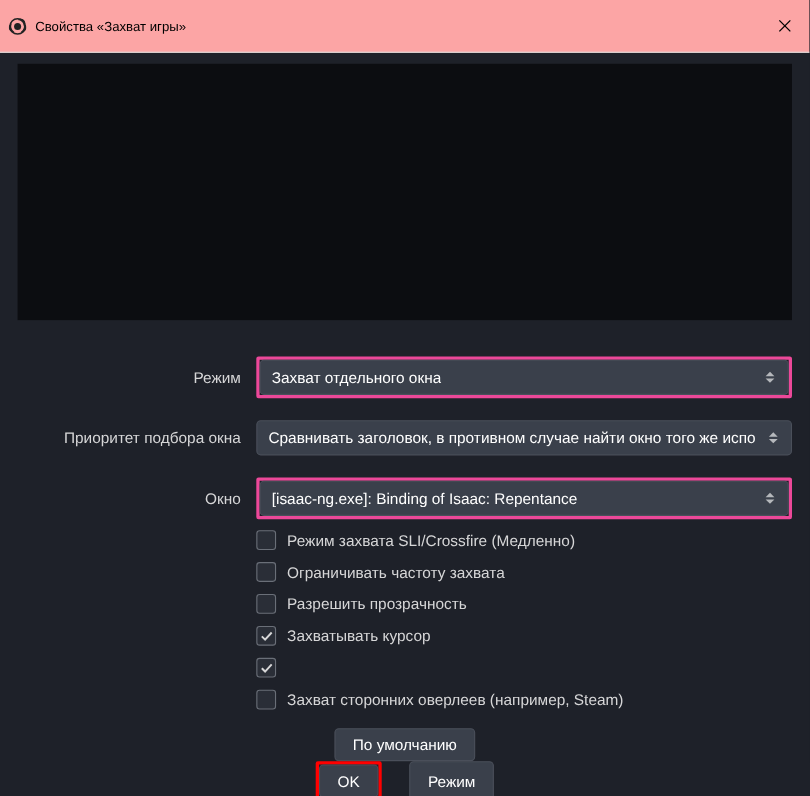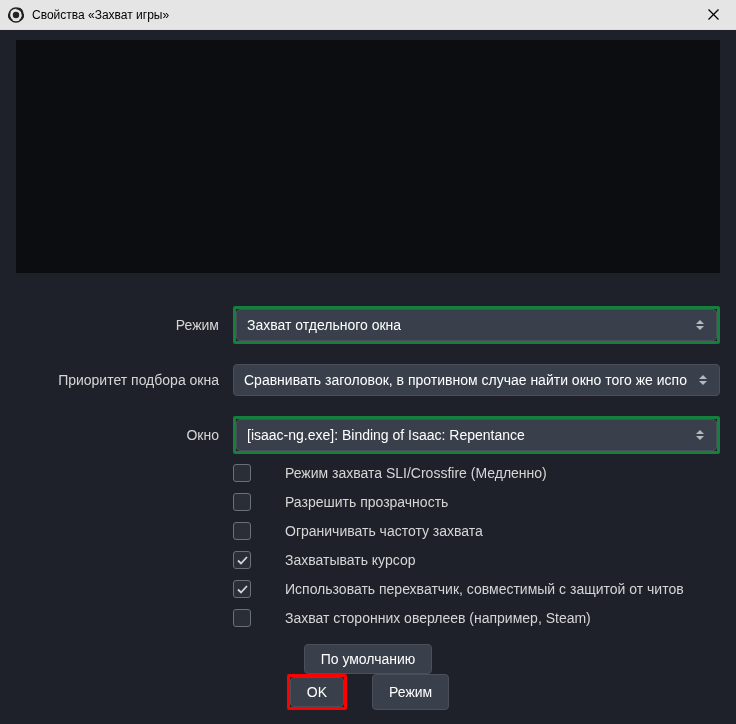--- a/index.html
+++ b/index.html
@@ -10,23 +10,23 @@
     body {
       background: #1e2129;
       font-family: "Segoe UI", Arial, sans-serif;
       font-size: 14px;
       color: #d6d6d7;
       width: 736px;
       height: 724px;
       overflow: hidden;
     }
     .titlebar {
-      background: #e5e5e5;
+      background: #fca5a5;
       color: #000;
-      height: 30px;
+      height: 48px;
       display: flex;
       align-items: center;
       padding: 0 8px;
       border-bottom: 1px solid #ddd;
     }
     .title-icon {
       width: 16px;
       height: 16px;
       margin-right: 8px;
       display: flex;
@@ -77,21 +77,21 @@
       width: 217px;
       text-align: right;
       padding-right: 14px;
       color: #d6d6d7;
       font-size: 14px;
     }
     .form-control-wrap {
       flex: 1;
     }
     .highlight-red {
-      border: 3px solid #15803d;
+      border: 3px solid #ec4899;
       border-radius: 2px;
       padding: 0;
     }
     .select-box {
       background: #3a404b;
       border: 1px solid #4a4f5a;
       border-radius: 4px;
       height: 32px;
       display: flex;
       align-items: center;
@@ -150,21 +150,20 @@
       display: none;
       width: 11px;
       height: 11px;
     }
     .checkbox.checked .checkmark {
       display: block;
     }
     .checkbox-label {
       color: #d6d6d7;
       font-size: 14px;
-      margin-left: 24px;
     }
     .button-row {
       display: flex;
       justify-content: flex-end;
       align-items: center;
       margin-top: auto;
       padding-top: 6px;
       flex-direction: column;
     }
     .button-group-right {
@@ -264,46 +263,45 @@
       <div class="checkbox">
         
       </div>
       <span class="checkbox-label">Режим захвата SLI/Crossfire (Медленно)</span>
     </div>
 
     <div class="checkbox-row">
       <div class="checkbox">
         
       </div>
-      <span class="checkbox-label">Разрешить прозрачность</span>
+      <span class="checkbox-label">Ограничивать частоту захвата</span>
     </div>
 
     <div class="checkbox-row">
       <div class="checkbox">
         
       </div>
-      <span class="checkbox-label">Ограничивать частоту захвата</span>
+      <span class="checkbox-label">Разрешить прозрачность</span>
     </div>
 
     <div class="checkbox-row">
       <div class="checkbox checked">
         <svg class="checkmark" viewBox="0 0 11 11">
             <polyline points="1,5.5 4,8.5 10,2" stroke="#d6d6d7" stroke-width="1.8" fill="none"></polyline>
           </svg>
       </div>
       <span class="checkbox-label">Захватывать курсор</span>
     </div>
 
     <div class="checkbox-row">
       <div class="checkbox checked">
         <svg class="checkmark" viewBox="0 0 11 11">
             <polyline points="1,5.5 4,8.5 10,2" stroke="#d6d6d7" stroke-width="1.8" fill="none"></polyline>
           </svg>
       </div>
-      <span class="checkbox-label">Использовать перехватчик, совместимый с защитой от читов</span>
     </div>
 
     <div class="checkbox-row">
       <div class="checkbox">
         
       </div>
       <span class="checkbox-label">Захват сторонних оверлеев (например, Steam)</span>
     </div>
 
   </div>

